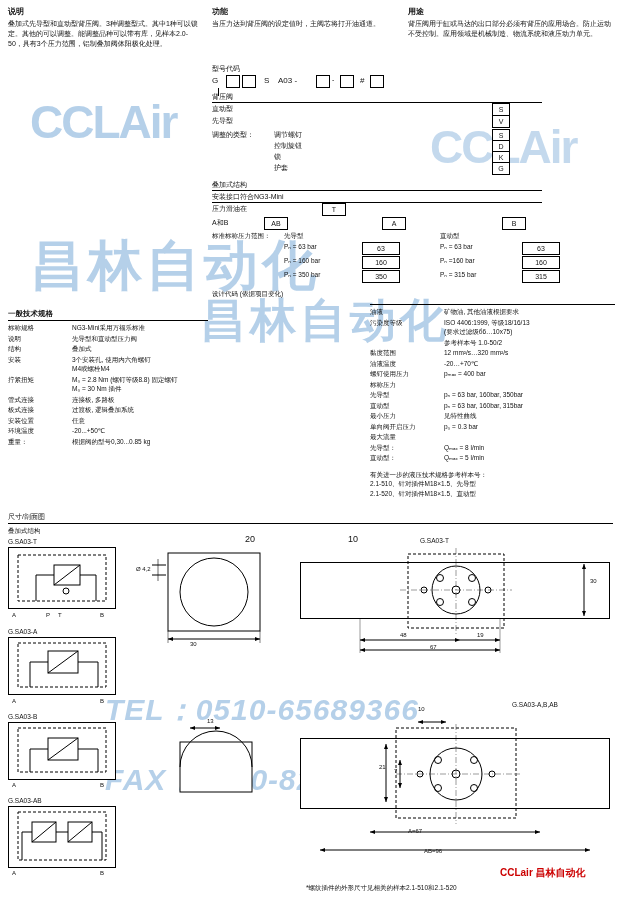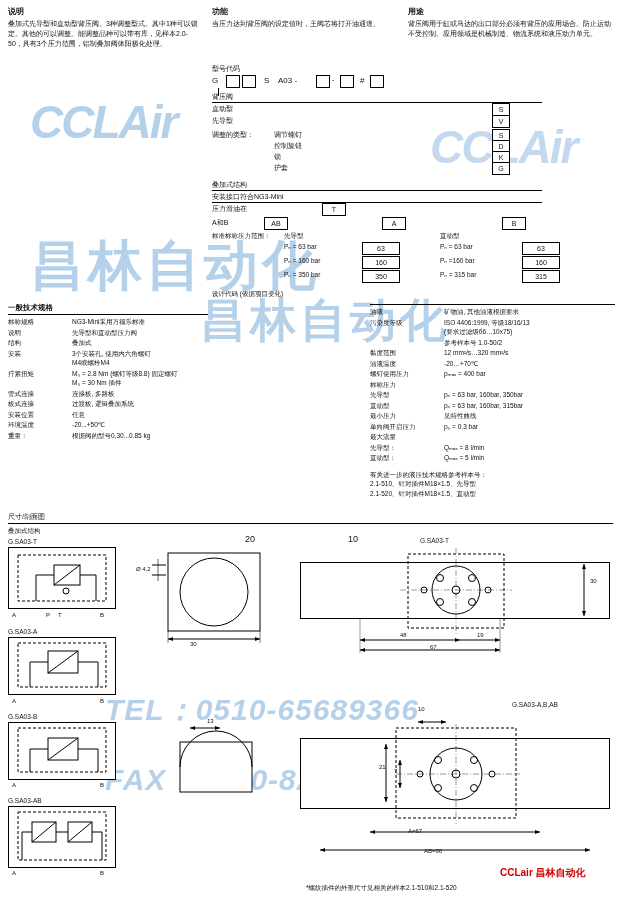--- a/index.html
+++ b/index.html
@@ -20,40 +20,40 @@
   .hr{border-top:1px solid #000;}
 
   
   .wm{
     position:absolute;
     color:rgba(120,170,215,0.55);
     font-weight:bold;
     pointer-events:none;
     white-space:nowrap;
   }
-  .wm-logo{font-size:46px;font-style:italic;letter-spacing:-2px;}
+  .wm-logo{font-size:46px;letter-spacing:-2px;}
   .wm-cn{font-size:54px;letter-spacing:4px;}
   .wm-tel{font-size:30px;letter-spacing:1px;font-style:italic;}
 
   
   .codebox{
     border:1px solid #000;width:12px;height:11px;display:inline-block;
     vertical-align:middle;
   }
   .cellbox{
     border:1px solid #000;height:11px;display:flex;align-items:center;justify-content:center;
     font-size:7px;background:#fff;
   }
   .leaderV{border-left:1px solid #000;position:absolute;}
   .leaderH{border-top:1px solid #000;position:absolute;}
 
   table.spec{border-collapse:collapse;}
   table.spec td{font-size:6.5px;vertical-align:top;padding:0 2px 1px 0;line-height:9.5px;}
 
-  .secttl{font-weight:bold;font-size:7.5px;}
+  .secttl{font-weight:bold;font-size:7.5px;margin-top:6px;}
   .lbl{font-size:6px;}
   .brand{font-weight:bold;font-size:10px;color:#c00;}
   svg{display:block;}
 </style>
 </head>
 <body>
 
 <div class="page">
 
   <div class="wm wm-logo" style="left:30px;top:95px;">CCLAir</div>

